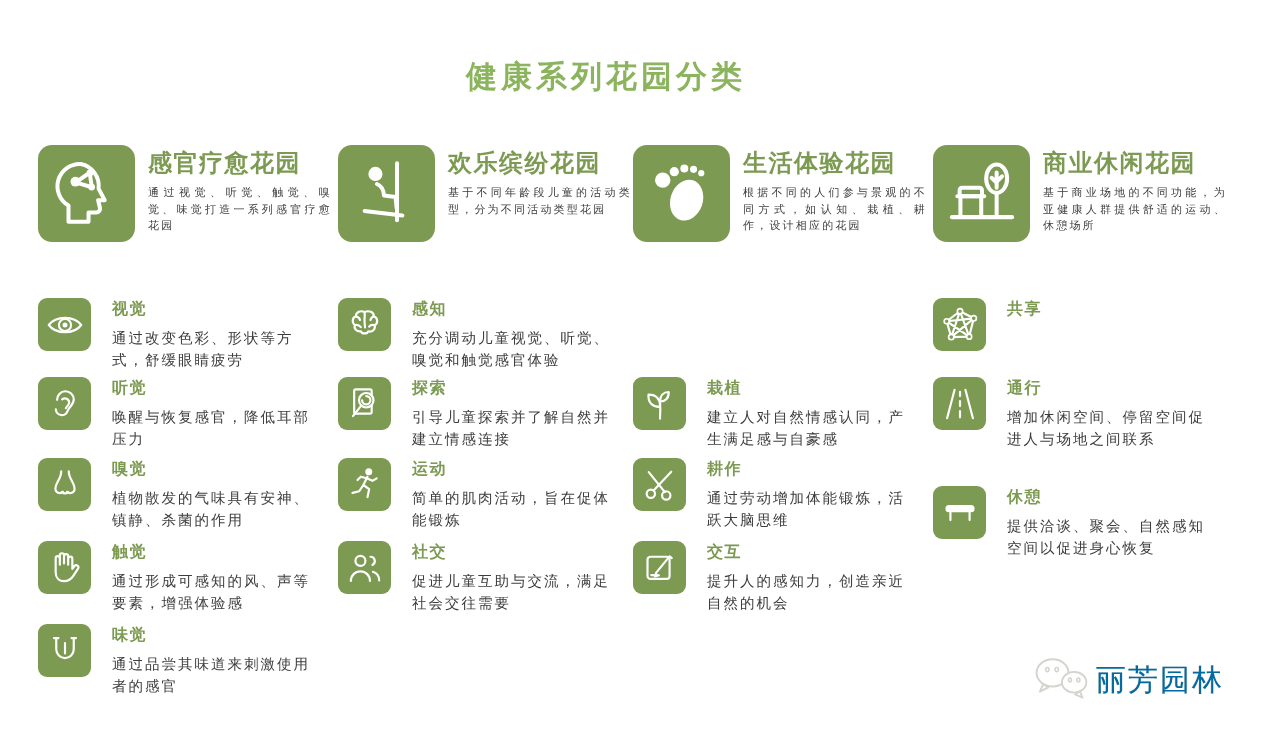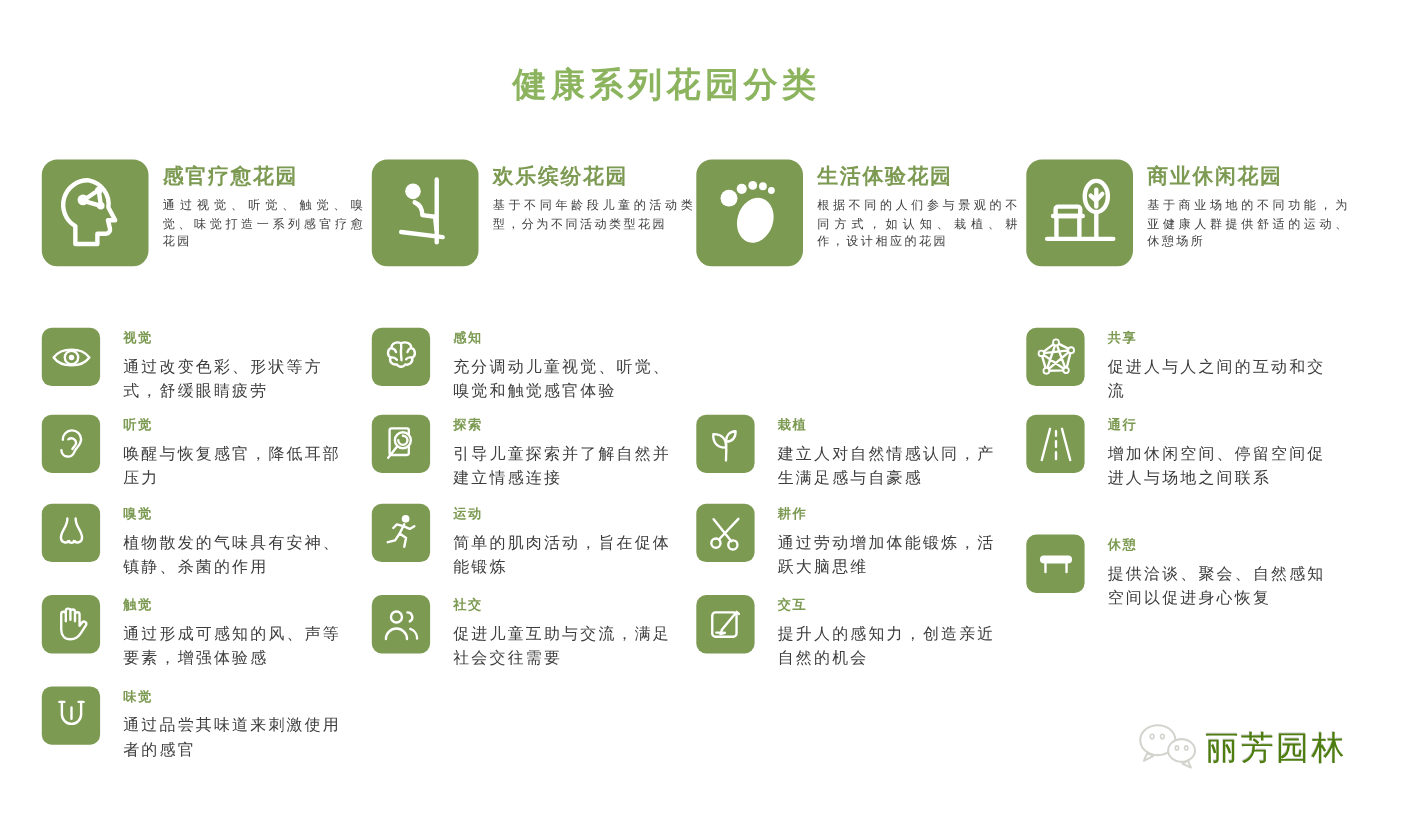--- a/index.html
+++ b/index.html
@@ -7,27 +7,27 @@
   .canvas{position:relative;width:1280px;height:741px;background:#ffffff;padding-left:32px;}
   .title{position:absolute;top:56px;left:0;width:1212px;margin:0;text-align:center;
          font-size:31px;font-weight:700;letter-spacing:4px;color:#8cb45e;}
   .column{position:absolute;top:145px;width:300px;height:575px;}
   .header{display:flex;gap:13px;}
   .tile{background:#7c9a52;border-radius:14px;display:flex;align-items:center;justify-content:center;flex:none;}
   .tile-lg{width:97px;height:97px;}
   .tile-lg svg{width:74px;height:74px;}
   .tile-sm{width:53px;height:53px;border-radius:9px;}
   .tile-sm svg{width:40px;height:40px;}
-  .htitle{font-size:19px;font-weight:700;color:#7c9a52;letter-spacing:1.5px;margin:2px 0 6px;}
+  .htitle{font-size:24px;font-weight:700;color:#7c9a52;letter-spacing:1.5px;margin:2px 0 6px;}
   .hdesc{font-size:11px;color:#3d3d3d;letter-spacing:2.2px;line-height:1.5;width:184px;text-align:justify;}
   .item{position:absolute;left:0;display:flex;gap:21px;}
-  .ilabel{font-size:12px;font-weight:700;color:#7c9a52;letter-spacing:1.5px;margin:1px 0 7px;}
+  .ilabel{font-size:16px;font-weight:700;color:#7c9a52;letter-spacing:1.5px;margin:1px 0 7px;}
   .idesc{font-size:14.5px;color:#3d3d3d;letter-spacing:2px;line-height:1.55;width:208px;}
   .watermark{position:absolute;left:1030px;top:654px;display:flex;align-items:center;gap:4px;}
-  .wtext{font-size:30px;color:#4d7c0f;letter-spacing:2px;
+  .wtext{font-size:30px;color:#0369a1;letter-spacing:2px;
          text-shadow:1px 1px 0 #ffffff,-0.5px -0.5px 0 #ccccc6;}
 </style>
 </head>
 <body>
 
 <div class="canvas">
   <h1 class="title">健康系列花园分类</h1>
   <div id="columns">
       <section class="column" style="left: 38px;">
         <div class="header">
@@ -252,21 +252,20 @@
               <path fill="none" stroke="#fff" stroke-width="2.6" stroke-linecap="round" stroke-linejoin="round" d="M24 7.5 L8 19.5 M24 7.5 L40.5 16 M24 7.5 L13.5 38.5 M24 7.5 L35 38 M8 19.5 L40.5 16 M8 19.5 L13.5 38.5 M8 19.5 L35 38 M40.5 16 L35 38 M40.5 16 L13.5 38.5 M13.5 38.5 L35 38"></path>
      <circle cx="24" cy="7.5" r="3.2" fill="#7c9a52" stroke="#fff" stroke-width="2"></circle>
      <circle cx="8" cy="19.5" r="3" fill="#7c9a52" stroke="#fff" stroke-width="2"></circle>
      <circle cx="40.5" cy="16" r="3.2" fill="#7c9a52" stroke="#fff" stroke-width="2"></circle>
      <circle cx="13.5" cy="38.5" r="3.2" fill="#7c9a52" stroke="#fff" stroke-width="2"></circle>
      <circle cx="35" cy="38" r="3" fill="#7c9a52" stroke="#fff" stroke-width="2"></circle>
             </svg>
           </div>
           <div>
             <div class="ilabel">共享</div>
-            <div class="idesc">促进人与人之间的互动和交流</div>
           </div>
         </div>
         <div class="item" style="top: 232px;">
           <div class="tile tile-sm">
             <svg viewBox="0 0 48 48">
               <path fill="none" stroke="#fff" stroke-width="2.6" stroke-linecap="round" stroke-linejoin="round" d="M17.5 7 L8.5 41 M30.5 7 L39.5 41"></path>
      <path fill="none" stroke="#fff" stroke-width="2.6" stroke-linecap="round" stroke-linejoin="round" d="M24 9.5 v5 M24 20.5 v6 M24 32.5 v7.5"></path>
             </svg>
           </div>
           <div>

